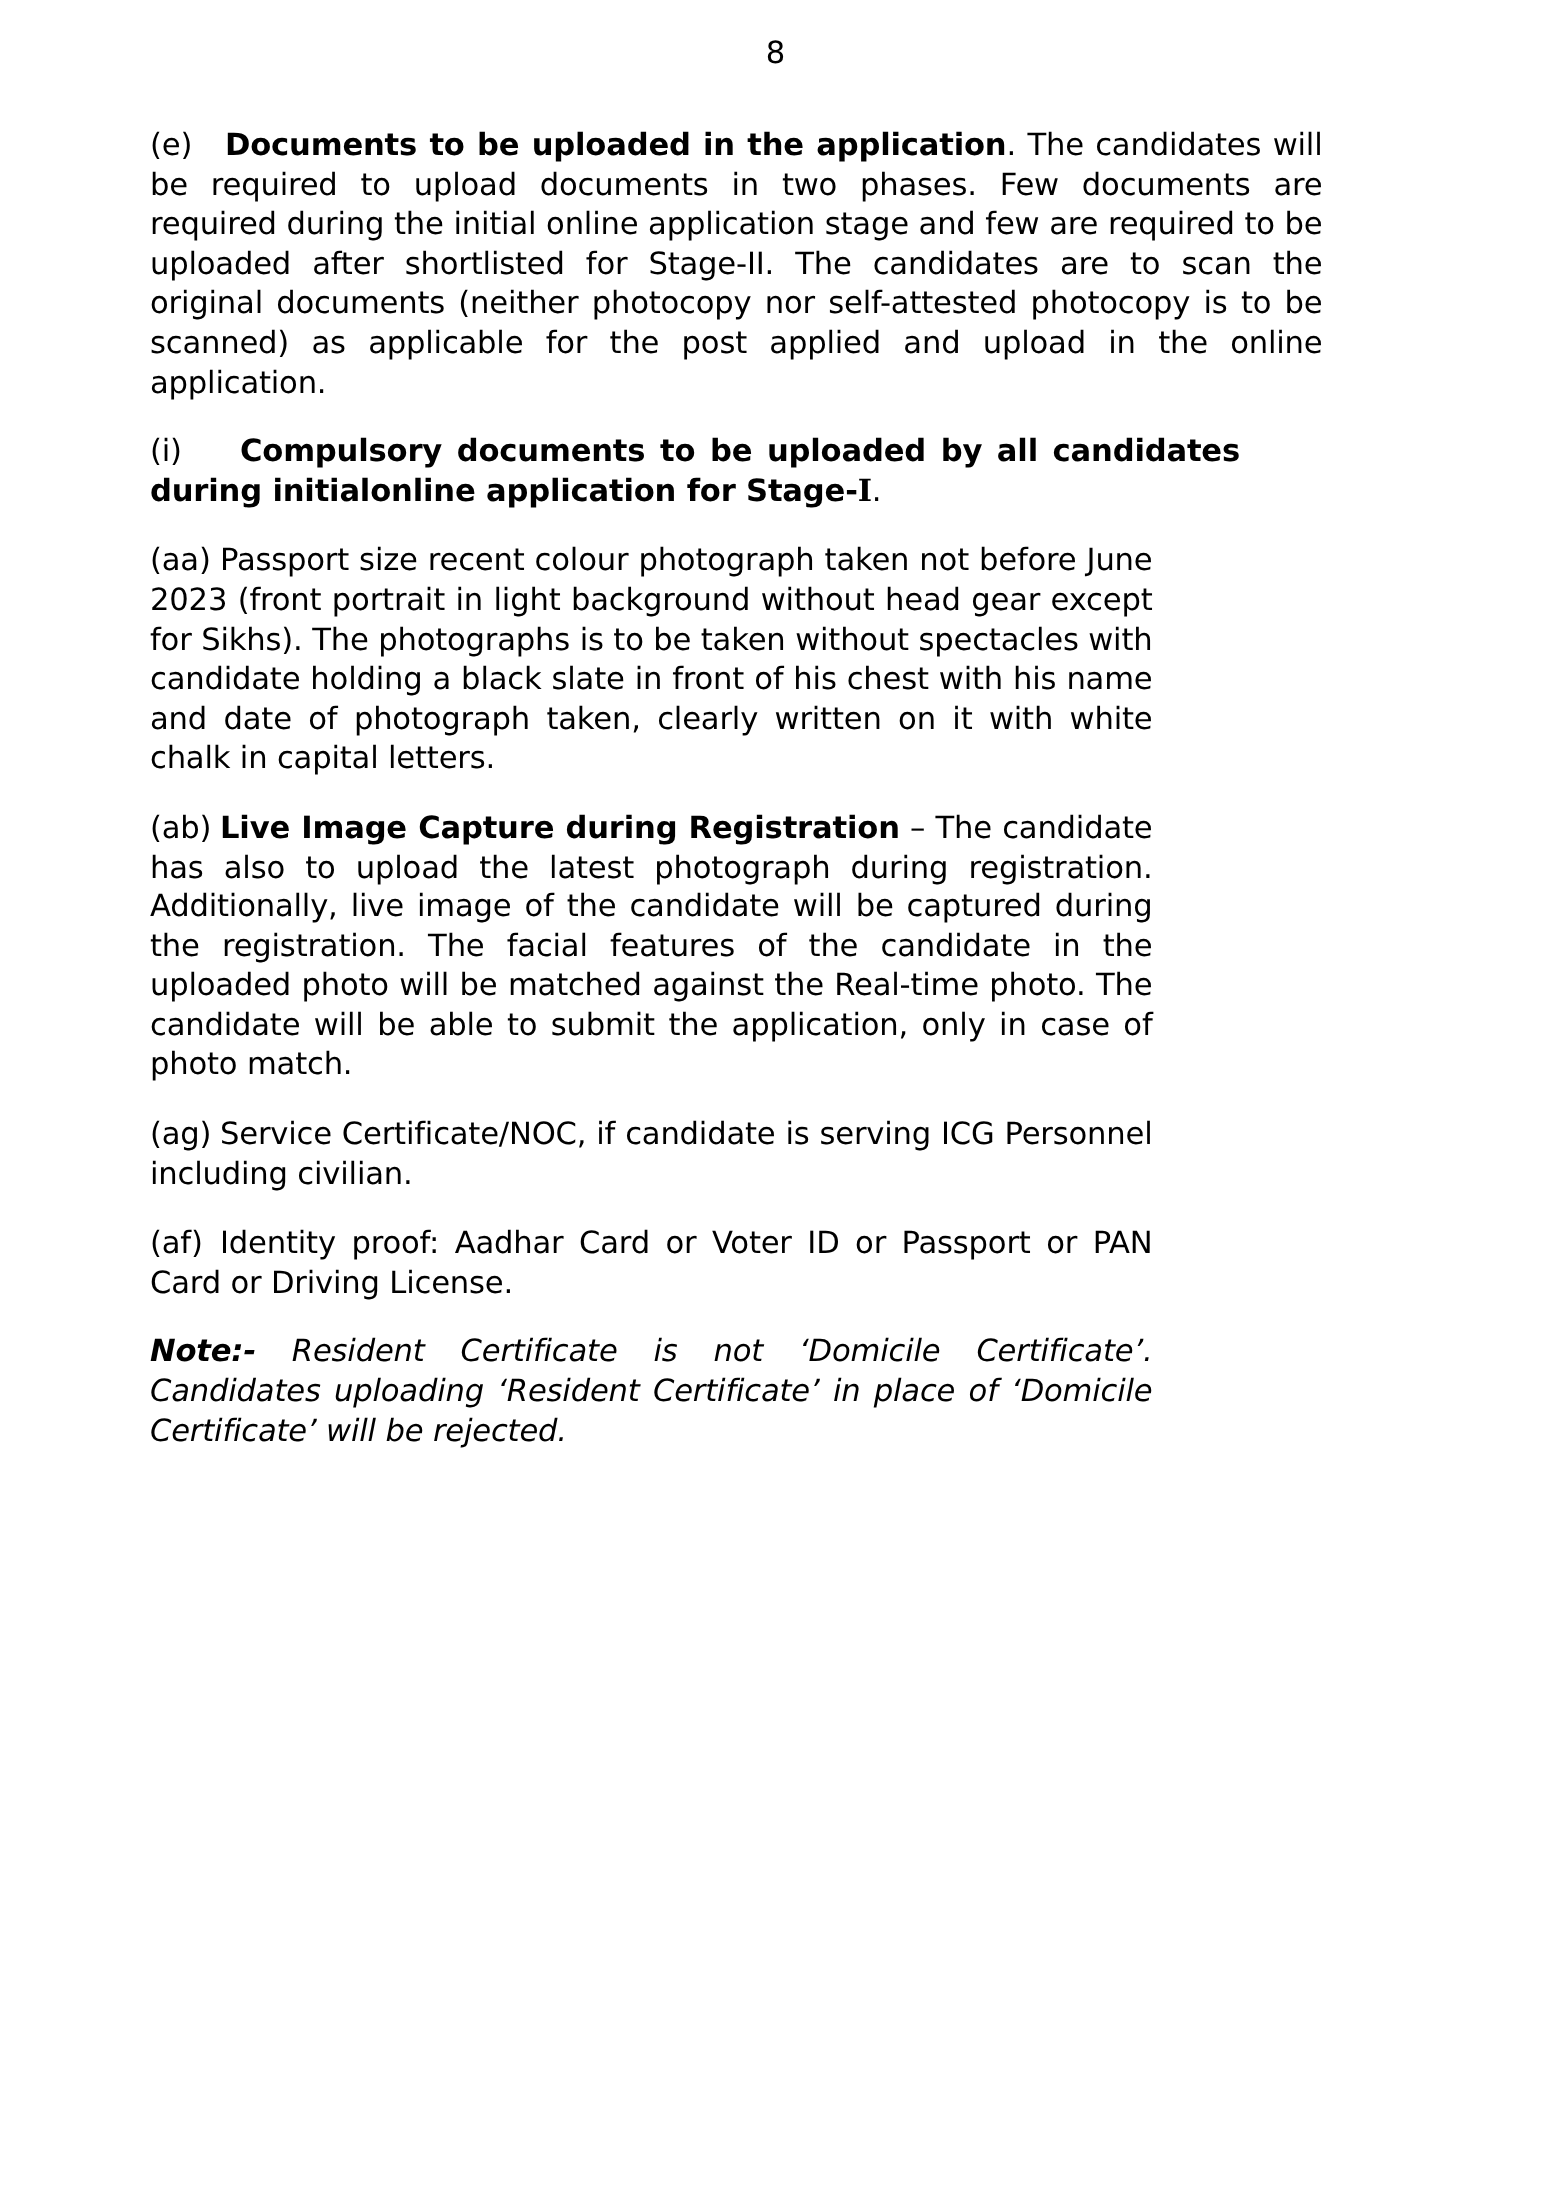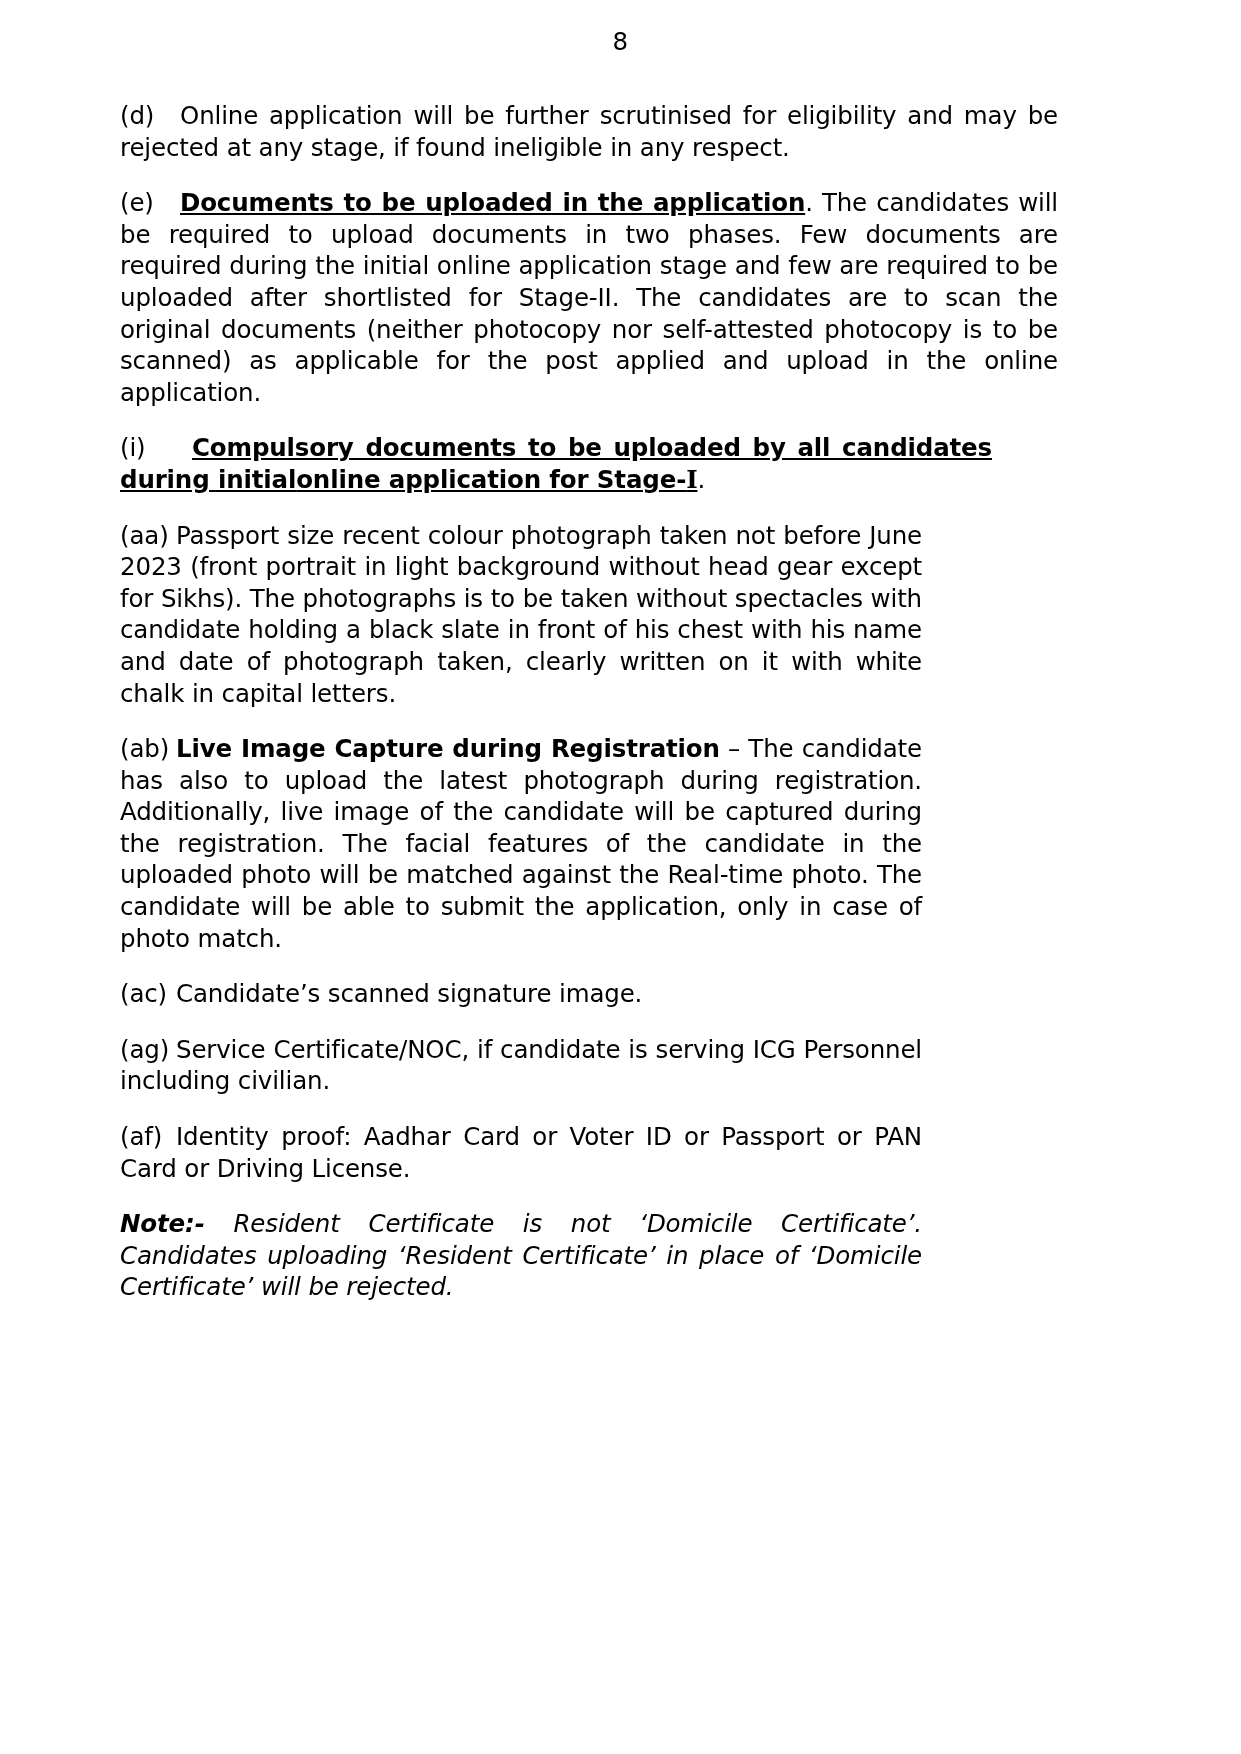--- a/index.html
+++ b/index.html
@@ -52,21 +52,21 @@
   .lvl1 { margin-left: 0px; width: 938px; }
   .lvl2 { margin-left: 66px; width: 872px; }
   .lvl3 { margin-left: 136px; width: 802px; }
 
   
   .tab-c { display: inline-block; width: 60px; }
   .tab-i { display: inline-block; width: 72px; }
   .tab-aa { display: inline-block; width: 56px; }
 
   .b { font-weight: bold; }
-  .bu { font-weight: bold; text-decoration: underline; text-underline-offset: 2px; }
+  .bu { font-weight: bold; text-underline-offset: 2px; }
   .i { }
   .bi { font-weight: bold; font-style: italic; }
   .serif-i { font-family: "DejaVu Serif", serif; }
   sup {
     font-size: 0.62em;
     vertical-align: super;
     line-height: 0;
   }
   .nowrapgap { white-space: pre; }
   .note {
@@ -77,31 +77,29 @@
 </head>
 <body>
 
 <div id="page">
 
   <div class="page-number">8</div>
 
   <div class="content">
 
 
-    <p class="para lvl1"><span class="tab-c">(d)</span><span>Online application will be further scrutinised for eligibility and may be rejected at any stage, if found ineligible in any respect.</span></p>
 
     <p class="para lvl1"><span class="tab-c">(e)</span><span class="bu">Documents to be uploaded in the application</span><span>. The candidates will be required to upload documents in two phases. Few documents are required during the initial online application stage and few are required to be uploaded after shortlisted for Stage-II. The candidates are to scan the original documents (</span><span class="i">neither</span><span> photocopy </span><span class="i">nor</span><span> self-attested photocopy is to be scanned) as applicable for the post applied and upload in the online application.</span></p>
 
     <p class="para lvl2"><span class="tab-i">(i)</span><span class="bu">Compulsory documents to be uploaded by all candidates during initial</span><span class="bu">online application for Stage-</span><span class="bu serif-i">I</span><span>.</span></p>
 
     <p class="para lvl3"><span class="tab-aa">(aa)</span><span>Passport size recent colour photograph taken not before June 2023 (front portrait in light background without head gear except for Sikhs). The photographs is to be taken without spectacles with candidate holding a black slate in front of his chest with his name and date of photograph taken, clearly written on it with white chalk in capital letters.</span></p>
 
     <p class="para lvl3"><span class="tab-aa">(ab)</span><span class="b">Live Image Capture during Registration</span><span> – The candidate has also to upload the latest photograph during registration. Additionally, live image of the candidate will be captured during the registration. The facial features of the candidate in the uploaded photo will be matched against the Real-time photo. The candidate will be able to submit the application, only in case of photo match.</span></p>
 
-    <p class="para lvl3"><span class="tab-aa">(ac)</span><span>Candidate’s scanned signature image.</span></p>
 
 
 
     <p class="para lvl3"><span class="tab-aa">(ag)</span><span>Service Certificate/NOC, if candidate is serving ICG Personnel including civilian.</span></p>
 
     <p class="para lvl3"><span class="tab-aa">(af)</span><span>Identity proof: Aadhar Card or Voter ID or Passport or PAN Card or Driving License.</span></p>
 
 
     <p class="para lvl3 note"><span class="bi">Note:-</span><span class="i"> Resident Certificate is not ‘Domicile Certificate’. Candidates uploading ‘Resident Certificate’ in place of ‘Domicile Certificate’ will be rejected.</span></p>
 

